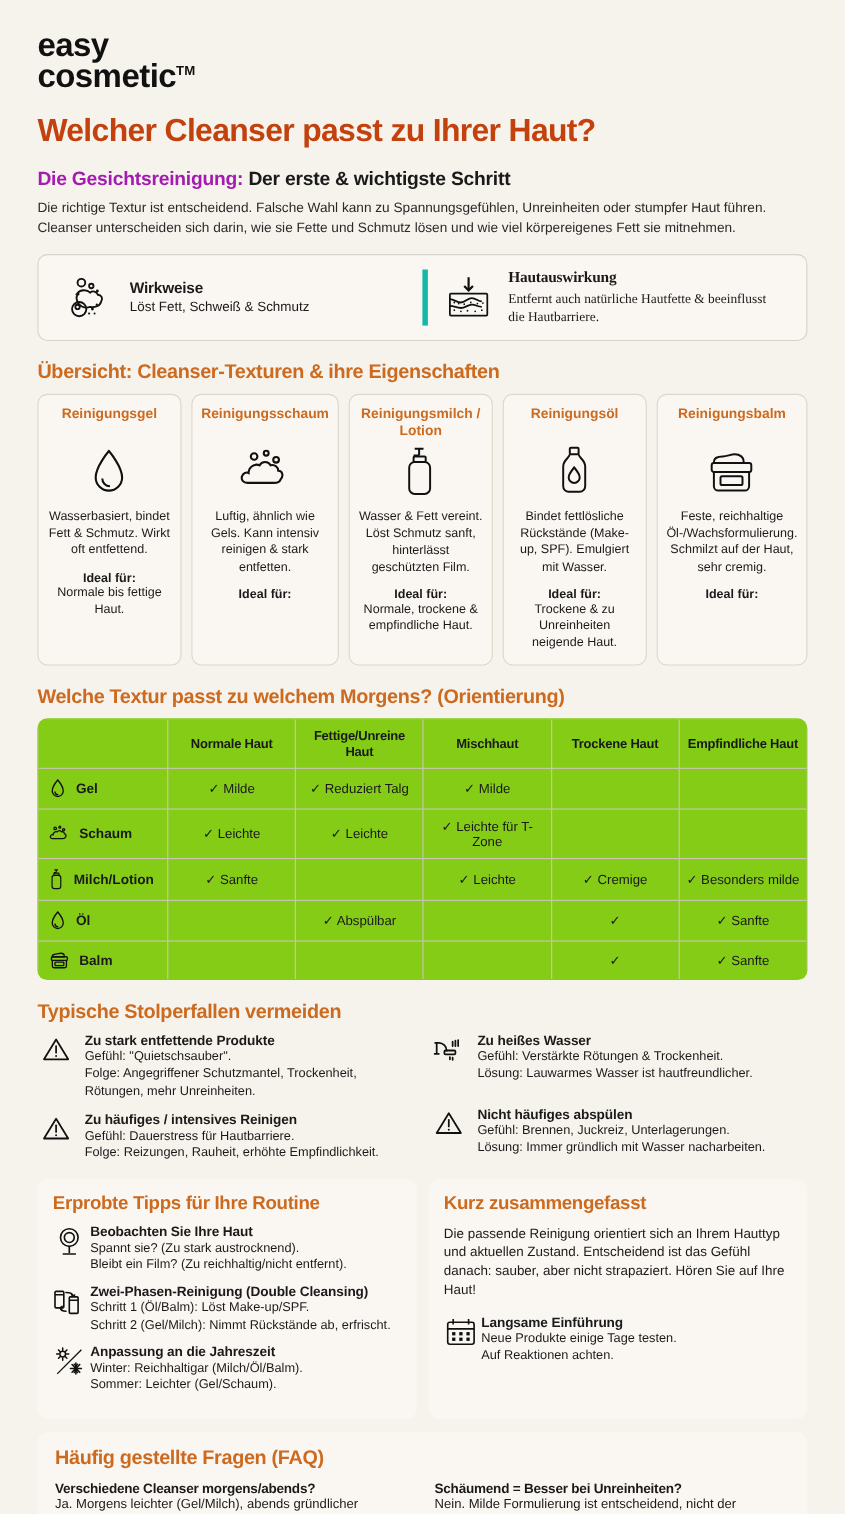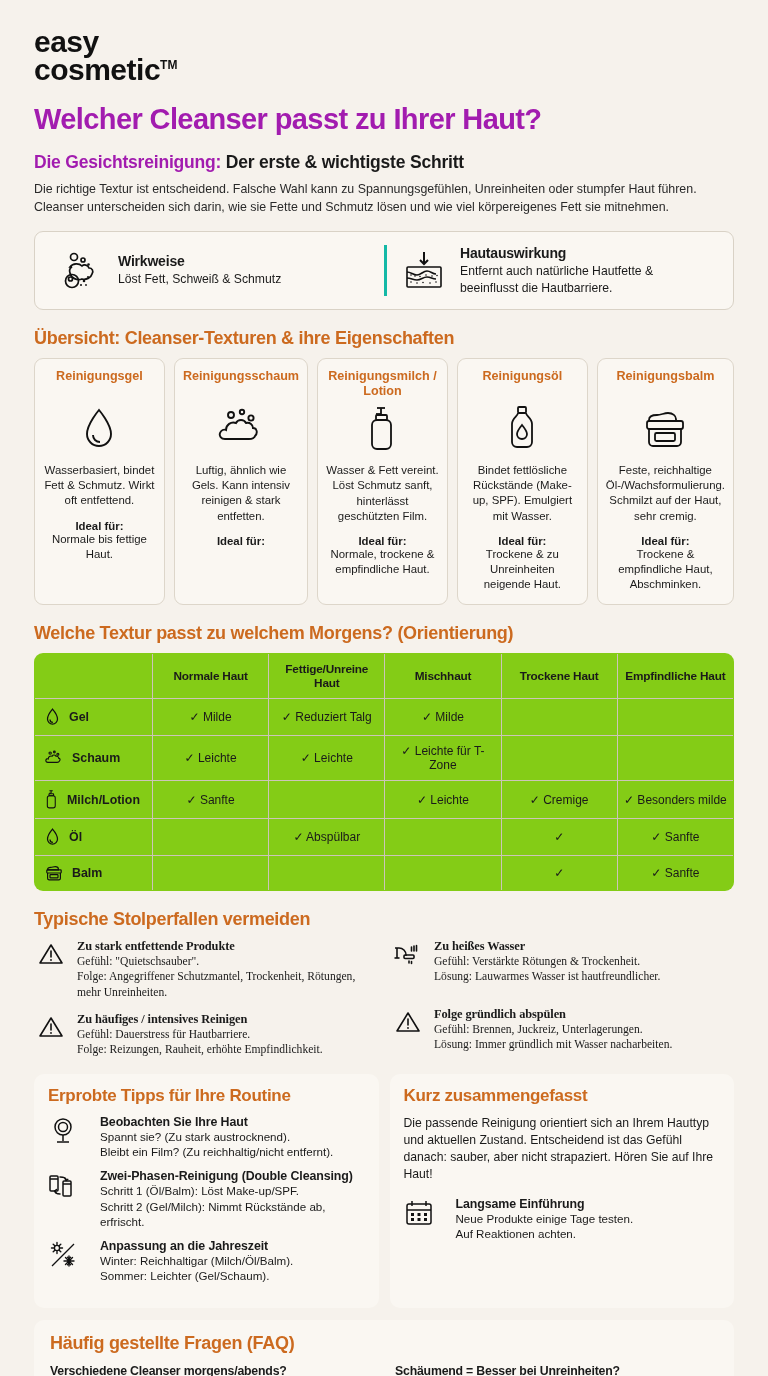--- a/index.html
+++ b/index.html
@@ -36,21 +36,21 @@
     font-size: 12px;
     vertical-align: super;
     font-weight: bold;
     letter-spacing: 0;
   }
   h1.main-title {
     font-size: 29px;
     font-weight: bold;
     letter-spacing: -0.6px;
     margin-top: 20px;
-    color: #a21caf;
+    color: #c2410c;
   }
   .sub-head {
     margin-top: 16px;
     font-size: 17.5px;
     font-weight: bold;
     letter-spacing: -0.2px;
   }
   .sub-head .accent { color: #a21caf; margin-top: 46px; }
   .intro {
     margin-top: 8px;
@@ -68,21 +68,21 @@
     display: flex;
     padding: 13px 10px;
   }
   .fact {
     flex: 1 1 50%;
     display: flex;
     align-items: center;
     gap: 13px;
     padding: 0 14px;
   }
-  .fact + .fact { border-left: 3px solid #14b8a6; }
+  .fact + .fact { border-left: 5px solid #14b8a6; font-family: Liberation Serif, serif; }
   .fact .ic { flex: 0 0 auto; width: 46px; display: flex; justify-content: center; }
   .fact .ft-title { font-size: 14px; font-weight: bold; letter-spacing: -0.2px; }
   .fact .ft-desc { font-size: 12.2px; line-height: 1.35; margin-top: 2px; }
 
   
   .sect-h {
     color: #cc6a1f;
     font-weight: bold;
     font-size: 18px;
     letter-spacing: -0.3px;
@@ -139,21 +139,21 @@
     font-size: 12.4px;
     padding-left: 9px;
   }
   table.matrix td.rowhead .rh {
     display: flex; align-items: center; gap: 8px; text-align: center;
   }
   table.matrix col.c0 { width: 118px; }
   .chk { font-size: 12.5px; }
 
   
-  .two-col { display: flex; gap: 14px; font-family: Liberation Serif, serif; }
+  .two-col { display: flex; gap: 14px; }
   .two-col > div { flex: 1 1 0; }
   .pit-item { display: flex; gap: 9px; margin-bottom: 12px; }
   .pit-item .ic { flex: 0 0 34px; display: flex; justify-content: center; padding-top: 3px; }
   .pit-item .bd { flex: 1 1 auto; }
   .pit-t { font-weight: bold; font-size: 12.4px; letter-spacing: -0.1px; }
   .pit-l { font-size: 11.6px; line-height: 1.32; }
 
   
   .card-row { display: flex; gap: 11px; margin-top: 4px; }
   .soft-card {
@@ -162,21 +162,21 @@
     border-radius: 10px;
     padding: 12px 14px 14px;
   }
   .soft-card .sc-h {
     color: #cc6a1f;
     font-weight: bold;
     font-size: 17px;
     letter-spacing: -0.3px;
     margin-bottom: 9px;
   }
-  .tip-item { display: flex; gap: 22px; margin-bottom: 10px; }
+  .tip-item { display: flex; gap: 4px; margin-bottom: 10px; }
   .tip-item .ic { flex: 0 0 30px; display: flex; justify-content: center; padding-top: 2px; }
   .sum-p { font-size: 12.2px; line-height: 1.4; margin-bottom: 14px; }
 
   
   .faq-card {
     background: #faf7f2;
     border-radius: 10px;
     padding: 13px 16px 16px;
     margin-top: 12px;
   }
@@ -332,21 +332,20 @@
         <div class="tc-icon">
           <svg width="50" height="42" viewBox="0 0 50 42" fill="none" stroke="#111" stroke-width="1.8">
             <path d="M9 12c0-3 3-5 8-5 4 0 7-2 11-2 5 0 8 3 8 6v2H9z"></path>
             <rect x="7" y="13" width="36" height="8" rx="2"></rect>
             <path d="M9 21v13a4 4 0 0 0 4 4h24a4 4 0 0 0 4-4V21"></path>
             <rect x="15" y="25" width="20" height="8" rx="1.5"></rect>
           </svg>
         </div>
         <div class="tc-desc">Feste, reichhaltige Öl-/Wachsformulierung. Schmilzt auf der Haut, sehr cremig.</div>
         <div class="tc-ideal-l">Ideal für:</div>
-        <div class="tc-ideal">Trockene &amp; empfindliche Haut, Abschminken.</div>
       </div>
     </div>
 
     <div class="sect-h">Welche Textur passt zu welchem Morgens? (Orientierung)</div>
     <table class="matrix">
       <colgroup>
           <col class="c0">
           <col>
           <col>
           <col>
@@ -520,21 +519,21 @@
 
         <div class="pit-item" style="margin-top:22px">
           <span class="ic">
             <svg width="26" height="24" viewBox="0 0 26 24" fill="none" stroke="#111" stroke-width="1.6">
               <path d="M13 3L24 21H2z" stroke-linejoin="round"></path>
               <path d="M13 9v6" stroke-linecap="round"></path>
               <circle cx="13" cy="18" r="0.9" fill="#111" stroke="none"></circle>
             </svg>
           </span>
           <span class="bd">
-            <div class="pit-t">Folge gründlich abspülen</div>
+            <div class="pit-t">Nicht häufiges abspülen</div>
             <div class="pit-l">Gefühl: Brennen, Juckreiz, Unterlagerungen.</div>
             <div class="pit-l">Lösung: Immer gründlich mit Wasser nacharbeiten.</div>
           </span>
         </div>
       </div>
     </div>
 
     <div class="card-row">
       <div class="soft-card">
         <div class="sc-h">Erprobte Tipps für Ihre Routine</div>

